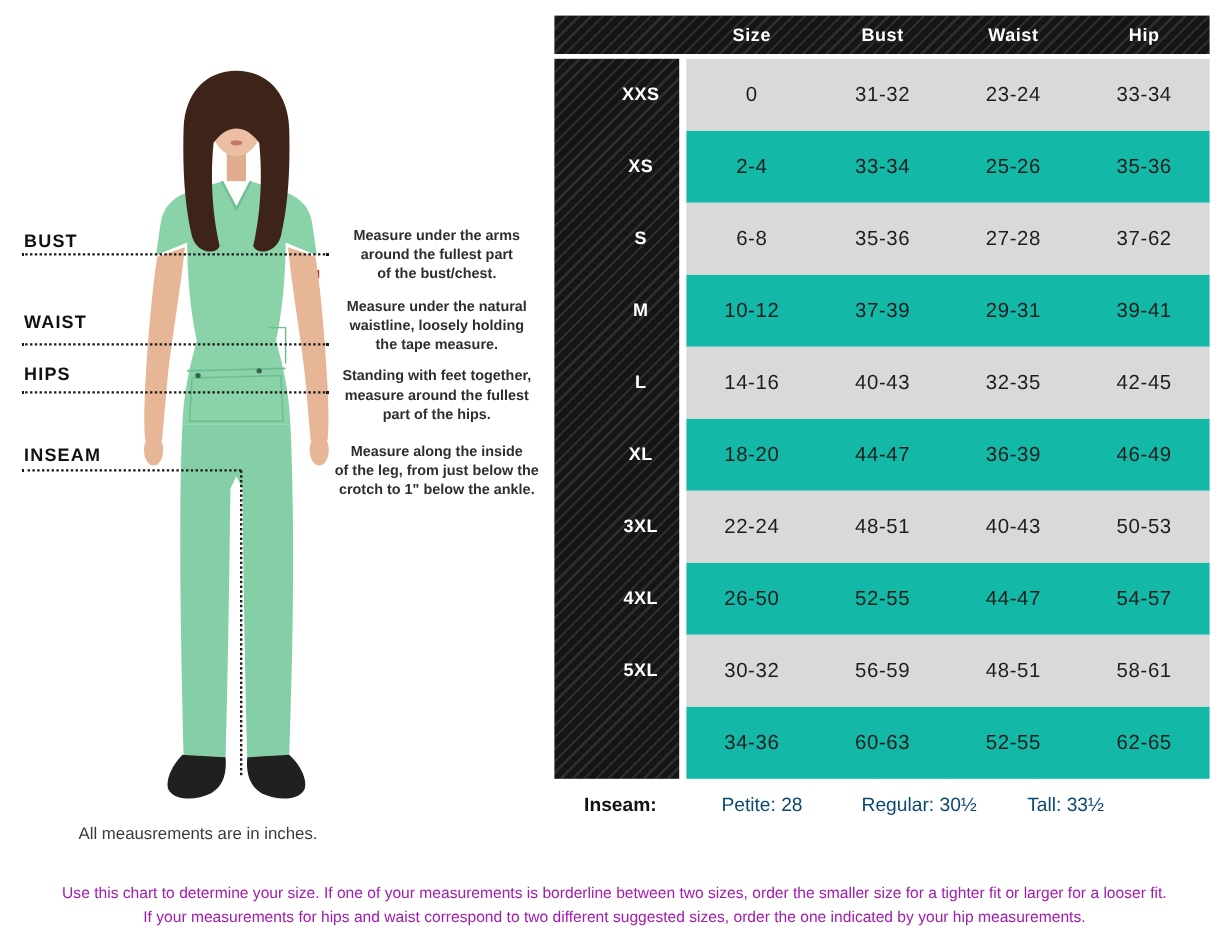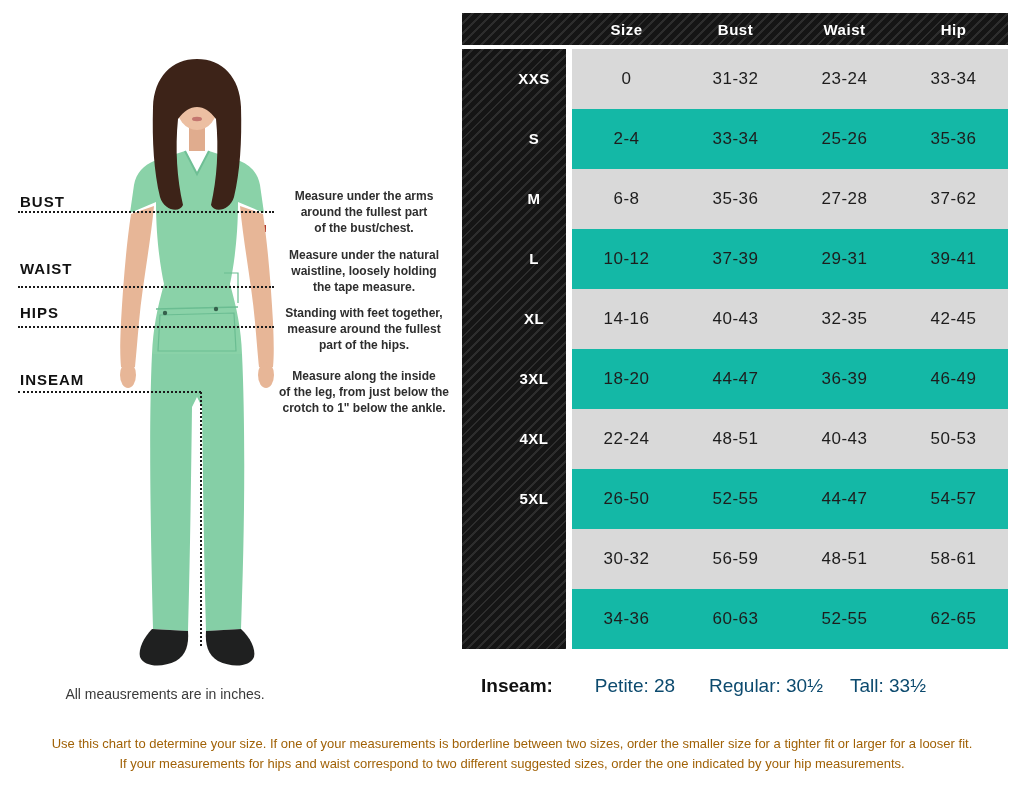--- a/index.html
+++ b/index.html
@@ -49,28 +49,28 @@
   .trow{
     display:grid;grid-template-columns:repeat(4,1fr);height:60px;
     align-items:center;background:#14b8a6;
   }
   .trow:nth-child(odd){background:#d9d9d9;}
   .trow .cell{
     text-align:center;font-size:17px;color:#1d1d1d;letter-spacing:0.5px;
   }
   .inseam-row{
     display:grid;grid-template-columns:110px 126px 136px 108px 1fr;
-    margin-top:24px;height:26px;align-items:center;font-size:19px;
+    margin-top:10px;height:26px;align-items:center;font-size:16px;
   }
   .inseam-row .ilabel{font-weight:bold;text-align:center;color:#111;}
   .inseam-row .iopt{text-align:center;color:#0c4a6e;}
   
   .footer{
     position:absolute;top:734px;left:0;width:1024px;text-align:center;
-    font-size:13px;color:#a16207;line-height:1.5;
+    font-size:13px;color:#a21caf;line-height:1.5;
   }
   .footer div{white-space:nowrap;}
   .model{position:absolute;left:90px;top:57px;}
 </style>
 </head>
 <body>
 
 <svg class="model" width="220" height="628" viewBox="0 0 220 628">
 
   <rect x="99" y="66" width="16" height="28" fill="#e0ac8e"></rect>
@@ -134,20 +134,21 @@
   <div class="thead stripes">
     <div class="hcell"></div>
     <div class="hcell">Size</div>
     <div class="hcell">Bust</div>
     <div class="hcell">Waist</div>
     <div class="hcell">Hip</div>
   </div>
   <div class="tbody">
     <div class="sizecol stripes">
       <div class="slabel">XXS</div>
+      <div class="slabel">XS</div>
       <div class="slabel">S</div>
       <div class="slabel">M</div>
       <div class="slabel">L</div>
       <div class="slabel">XL</div>
       <div class="slabel">3XL</div>
       <div class="slabel">4XL</div>
       <div class="slabel">5XL</div>
     </div>
     <div class="datacol">
       <div class="trow">

